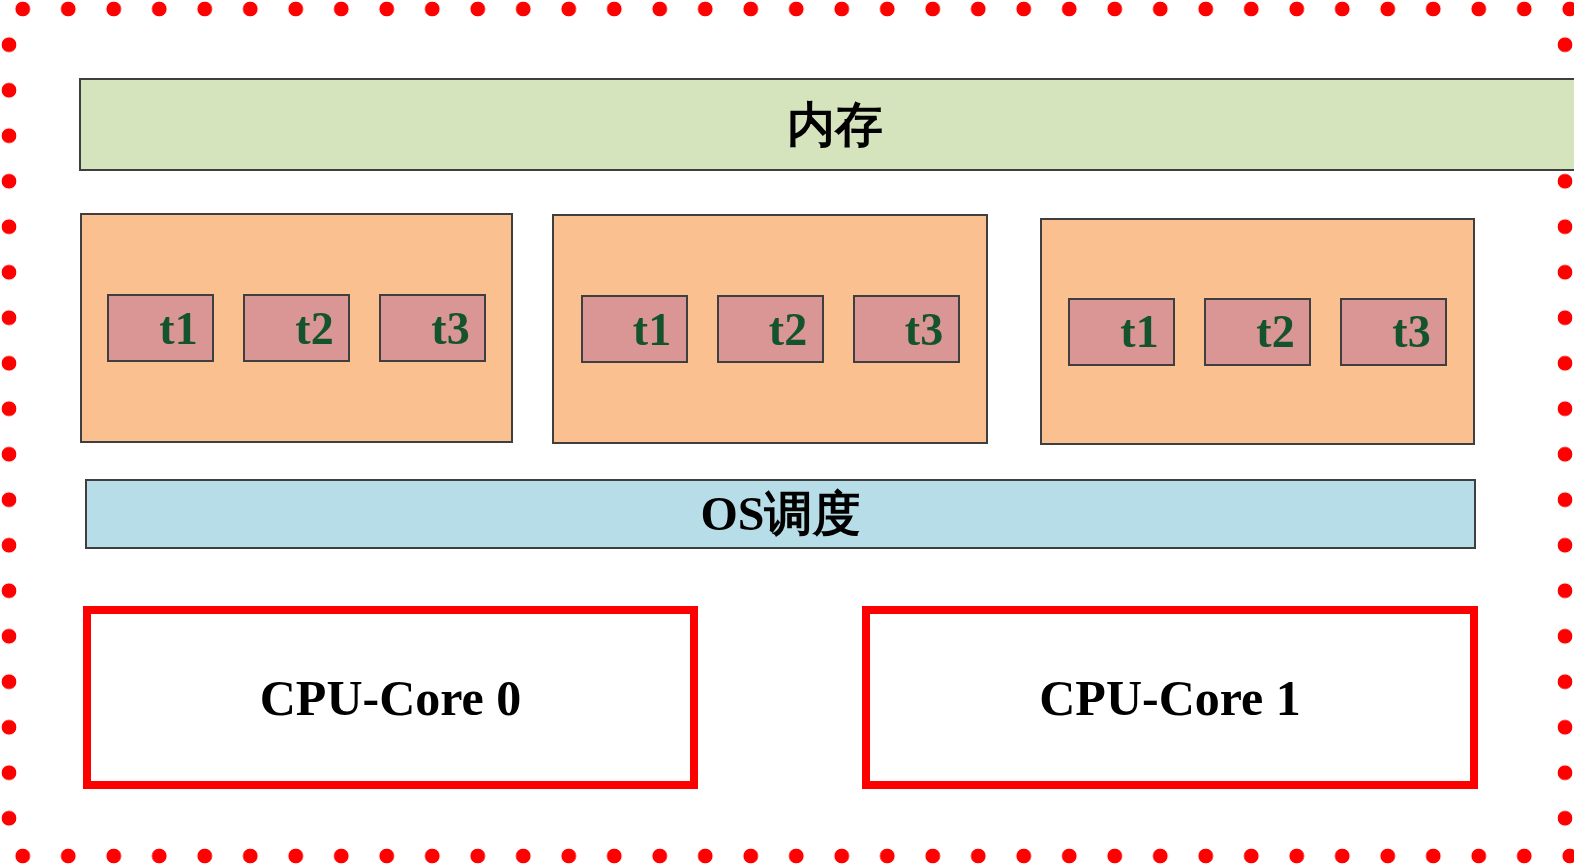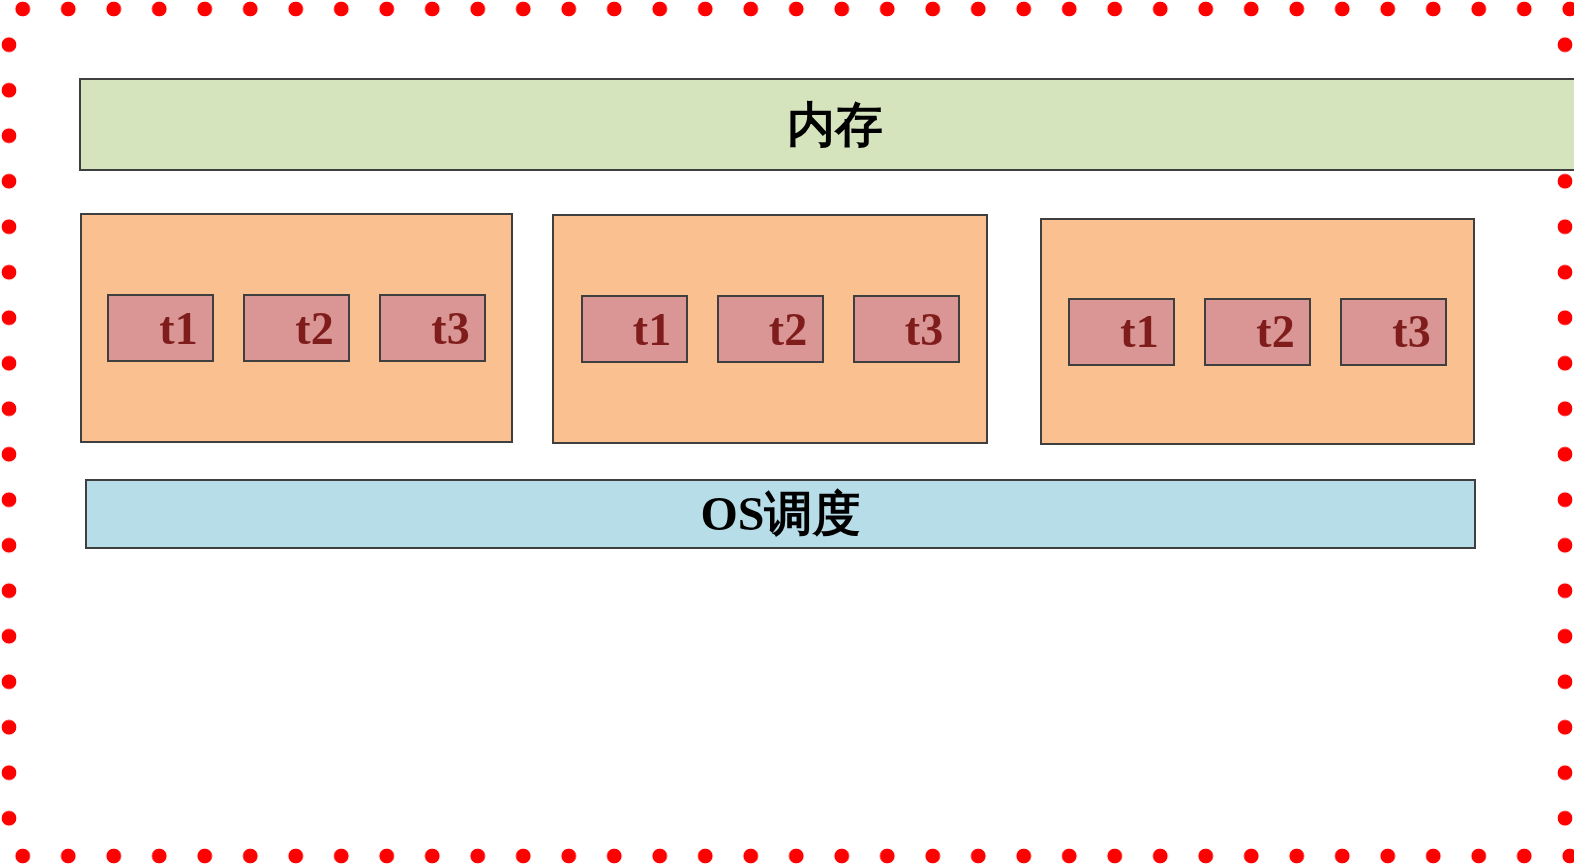--- a/index.html
+++ b/index.html
@@ -76,21 +76,21 @@
   .group-3 { left: 1040px; top: 218px; width: 435px; height: 227px; }
   .tbox {
     width: 107px; height: 68px;
     background: #d99694;
     border: 2px solid #3f3f3f;
     display: flex;
     align-items: center;
     justify-content: center;
     font-weight: bold;
     font-size: 46px;
-    color: #7f1d1d;
+    color: #14532d;
     padding-left: 36px;
   }
 
   
   .cpu {
     position: absolute;
     background: #ffffff;
     border: 8px solid #ff0000;
     display: flex;
     align-items: center;
@@ -151,14 +151,20 @@
     </div>
     <div class="tbox">
       <span class="label">t3</span>
     </div>
   </div>
 
   <div class="bar os-bar">
     <span class="label">OS调度</span>
   </div>
 
+  <div class="cpu cpu-0">
+    <span class="label">CPU-Core 0</span>
+  </div>
+  <div class="cpu cpu-1">
+    <span class="label">CPU-Core 1</span>
+  </div>
 
 </div>
 
 </body></html>

